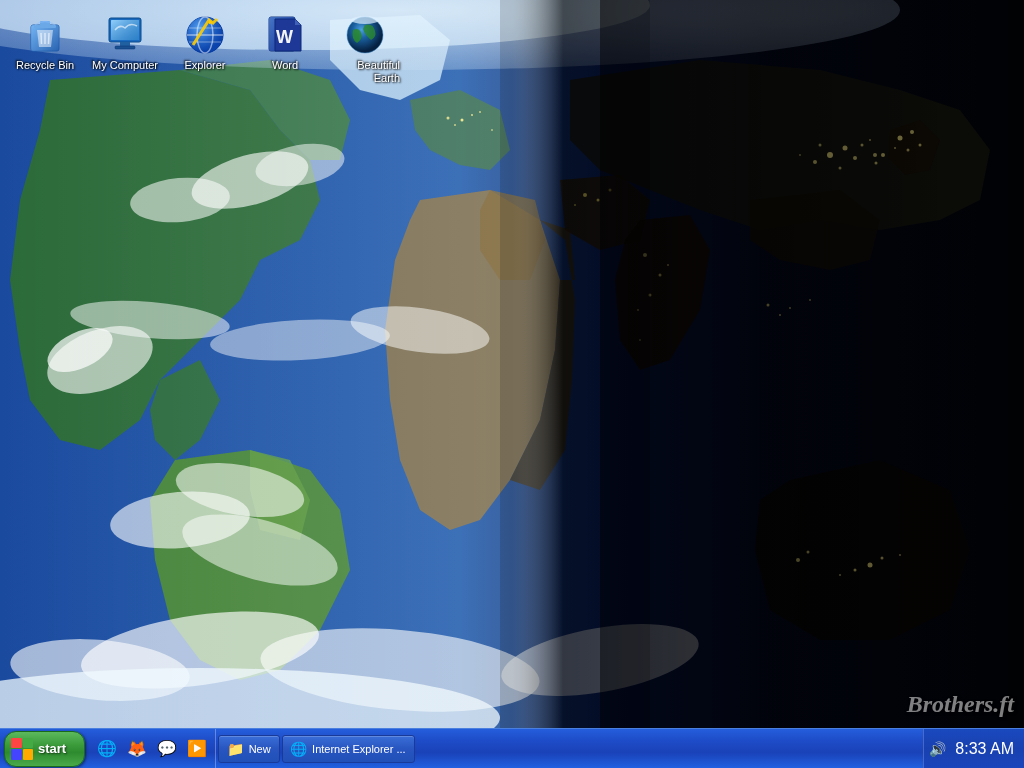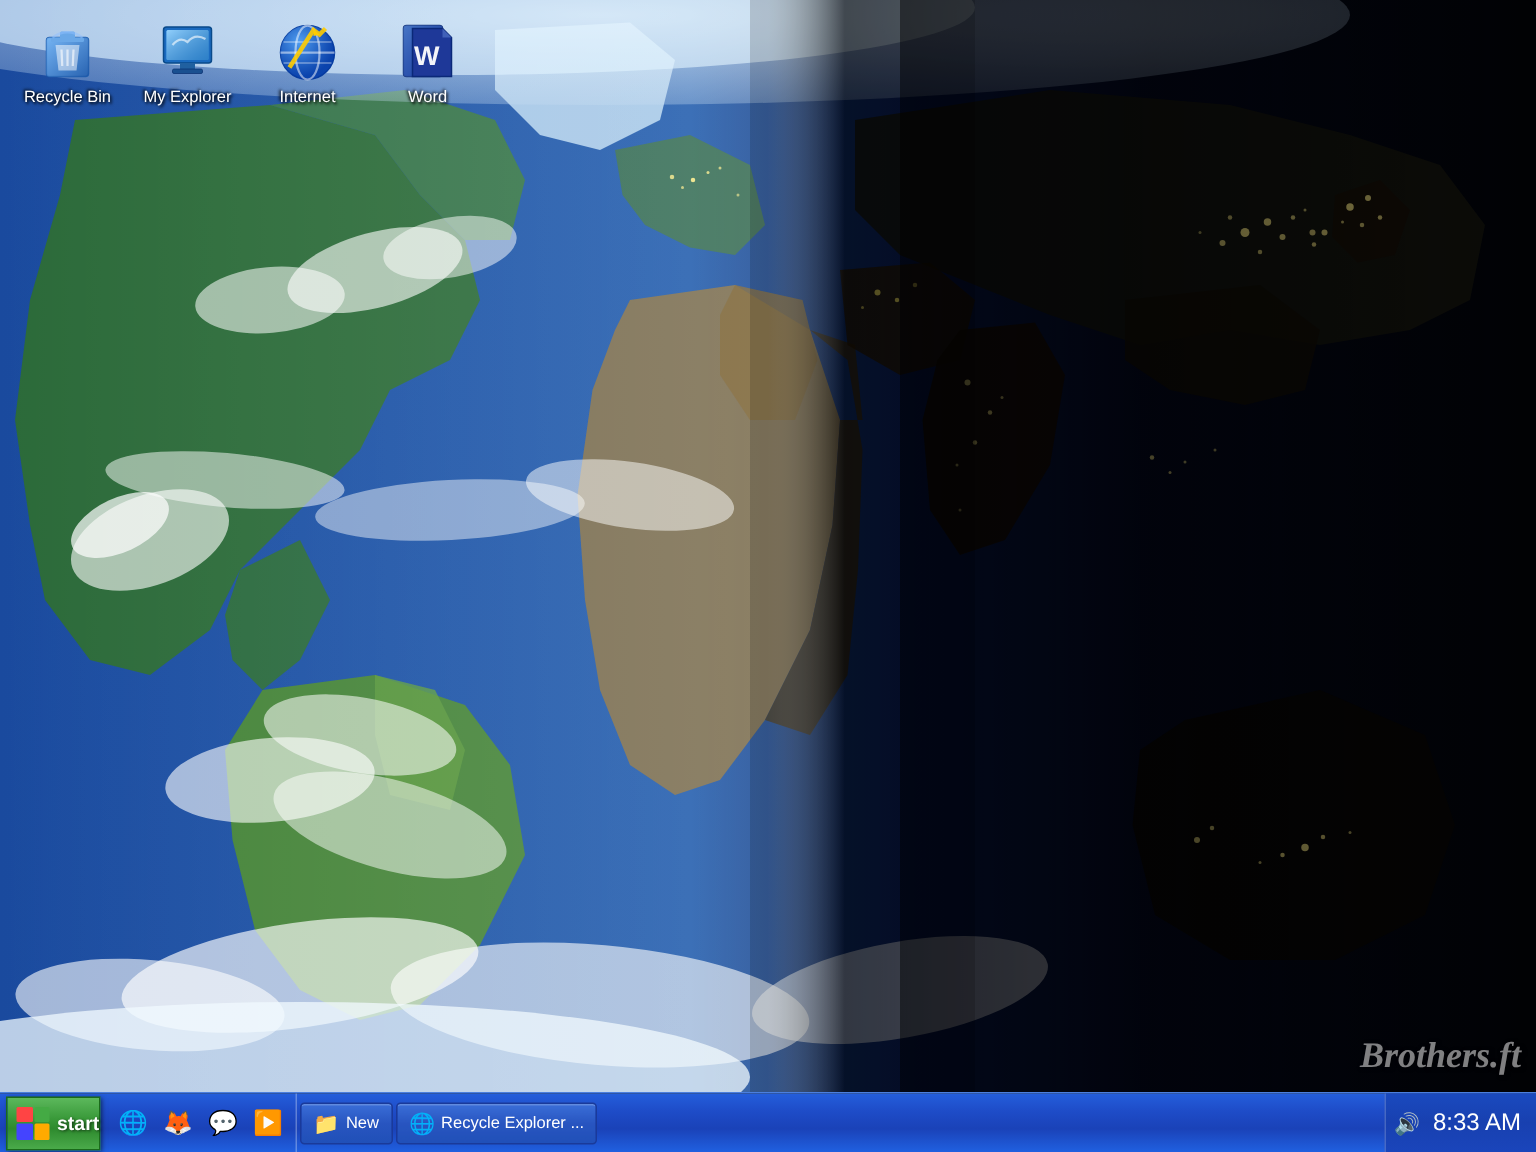--- a/index.html
+++ b/index.html
@@ -82,24 +82,24 @@
       display: flex;
       align-items: center;
       border-top: 1px solid #4a7fdf;
       z-index: 100;
     }
 
     #start-button {
       display: flex;
       align-items: center;
       height: 36px;
-      padding: 0 0 0 6px;
+      padding: 0 18px 0 6px;
       margin: 2px 4px;
       background: linear-gradient(to bottom, #5cb85c 0%, #3a9a3a 40%, #2e8a2e 60%, #4aaa4a 100%);
-      border-radius: 0;
+      border-radius: 12px;
       border: 1px solid #1a6a1a;
       cursor: pointer;
       gap: 5px;
       box-shadow: 1px 1px 3px rgba(0,0,0,0.5);
       text-align: right;
     }
 
     .start-windows-icon {
       width: 22px;
       height: 22px;
@@ -400,61 +400,80 @@
             <linearGradient id="sc" x1="0%" y1="0%" x2="100%" y2="100%">
               <stop offset="0%" style="stop-color:#a0d8ff;stop-opacity:0.8"></stop>
               <stop offset="100%" style="stop-color:#0050a0;stop-opacity:0.5"></stop>
             </linearGradient>
           </defs>
         <rect x="15" y="26" width="10" height="4" fill="#2060a0"></rect>
         <rect x="10" y="30" width="20" height="3" rx="1" fill="#1a5090" stroke="#0a3070" stroke-width="0.5"></rect>
         <path d="M 10 14 Q 15 8 20 12 Q 25 6 32 10" fill="none" stroke="rgba(255,255,255,0.6)" stroke-width="1.5"></path>
       </svg>
       </div>
-      <span class="icon-label">My Explorer</span>
+      <span class="icon-label">My Computer</span>
     </div>
     <div class="desktop-icon">
       <div class="icon-img">
         <svg width="40" height="40" viewBox="0 0 40 40" xmlns="http://www.w3.org/2000/svg">
         <circle cx="20" cy="20" r="18" fill="#1a60c0" stroke="#0a40a0" stroke-width="1"></circle>
         <circle cx="20" cy="20" r="18" fill="url(#ig)"></circle>
         <defs>
             <radialGradient id="ig" cx="35%" cy="30%" r="65%">
               <stop offset="0%" style="stop-color:#60b0ff;stop-opacity:0.8"></stop>
               <stop offset="100%" style="stop-color:#0030a0;stop-opacity:0.6"></stop>
             </radialGradient>
           </defs>
         <ellipse cx="20" cy="20" rx="8" ry="18" fill="none" stroke="rgba(255,255,255,0.5)" stroke-width="1.5"></ellipse>
         <line x1="2" y1="20" x2="38" y2="20" stroke="rgba(255,255,255,0.5)" stroke-width="1.5"></line>
         <line x1="4" y1="13" x2="36" y2="13" stroke="rgba(255,255,255,0.4)" stroke-width="1"></line>
         <line x1="4" y1="27" x2="36" y2="27" stroke="rgba(255,255,255,0.4)" stroke-width="1"></line>
         <path d="M8 30 L24 5 L28 8 L32 4" fill="none" stroke="#ffcc00" stroke-width="3" opacity="0.9"></path>
         <path d="M24 5 L28 8 L24 9 Z" fill="#ffcc00"></path>
       </svg>
       </div>
-      <span class="icon-label">Internet</span>
+      <span class="icon-label">Explorer</span>
     </div>
     <div class="desktop-icon">
       <div class="icon-img">
         <svg width="40" height="40" viewBox="0 0 40 40" xmlns="http://www.w3.org/2000/svg">
         <rect x="4" y="2" width="26" height="34" rx="2" fill="#2850a0" stroke="#1a3a80" stroke-width="1"></rect>
         <rect x="4" y="2" width="26" height="34" rx="2" fill="url(#wdg)"></rect>
         <defs>
             <linearGradient id="wdg" x1="0%" y1="0%" x2="100%" y2="100%">
               <stop offset="0%" style="stop-color:#5080d0;stop-opacity:0.8"></stop>
               <stop offset="100%" style="stop-color:#1030a0;stop-opacity:0.5"></stop>
             </linearGradient>
           </defs>
         <polygon points="10,4 10,36 36,36 36,10 30,4" fill="#1e3898" stroke="#0a2878" stroke-width="1"></polygon>
         <polygon points="30,4 30,10 36,10" fill="#4060b8"></polygon>
         <text x="11" y="28" font-family="Arial" font-size="18" font-weight="bold" fill="white" opacity="0.95">W</text>
       </svg>
       </div>
       <span class="icon-label">Word</span>
     </div>
+    <div class="desktop-icon">
+      <div class="icon-img">
+        <svg width="40" height="40" viewBox="0 0 40 40" xmlns="http://www.w3.org/2000/svg">
+        <circle cx="20" cy="20" r="18" fill="url(#eig)"></circle>
+        <defs>
+            <radialGradient id="eig" cx="40%" cy="35%" r="60%">
+              <stop offset="0%" style="stop-color:#4aa0e0"></stop>
+              <stop offset="40%" style="stop-color:#1a60a0"></stop>
+              <stop offset="100%" style="stop-color:#052040"></stop>
+            </radialGradient>
+          </defs>
+        <path d="M 8 15 Q 14 12 16 18 Q 18 24 12 28 Q 6 24 8 15 Z" fill="#2a8a2a" opacity="0.85"></path>
+        <path d="M 20 10 Q 28 8 30 16 Q 32 22 26 25 Q 20 20 18 14 Z" fill="#2a8a2a" opacity="0.8"></path>
+        <circle cx="20" cy="20" r="18" fill="none" stroke="#4090d0" stroke-width="1" opacity="0.5"></circle>
+        <ellipse cx="20" cy="5" rx="14" ry="4" fill="rgba(220,240,255,0.7)"></ellipse>
+      </svg>
+      </div>
+      <span class="icon-label">Beautiful Earth</span>
+    </div>
   </div>
 
 <div id="watermark">Brothers.ft</div>
 
 <div id="taskbar">
 
   <div id="start-button">
     <div class="start-windows-icon">
       <div class="win-quadrant win-q1"></div>
       <div class="win-quadrant win-q2"></div>
@@ -471,21 +490,21 @@
     <div class="quick-icon">▶️</div>
   </div>
 
   <div id="taskbar-tasks">
   <div class="taskbar-task">
         <span class="taskbar-task-icon">📁</span>
         <span class="taskbar-task-label">New</span>
       </div>
       <div class="taskbar-task">
         <span class="taskbar-task-icon">🌐</span>
-        <span class="taskbar-task-label">Recycle Explorer ...</span>
+        <span class="taskbar-task-label">Internet Explorer ...</span>
       </div>
     </div>
 
   <div id="system-tray">
     <span class="tray-icon">🔊</span>
     <div id="clock">8:33 AM</div>
   </div>
 </div>
 
 </body></html>

